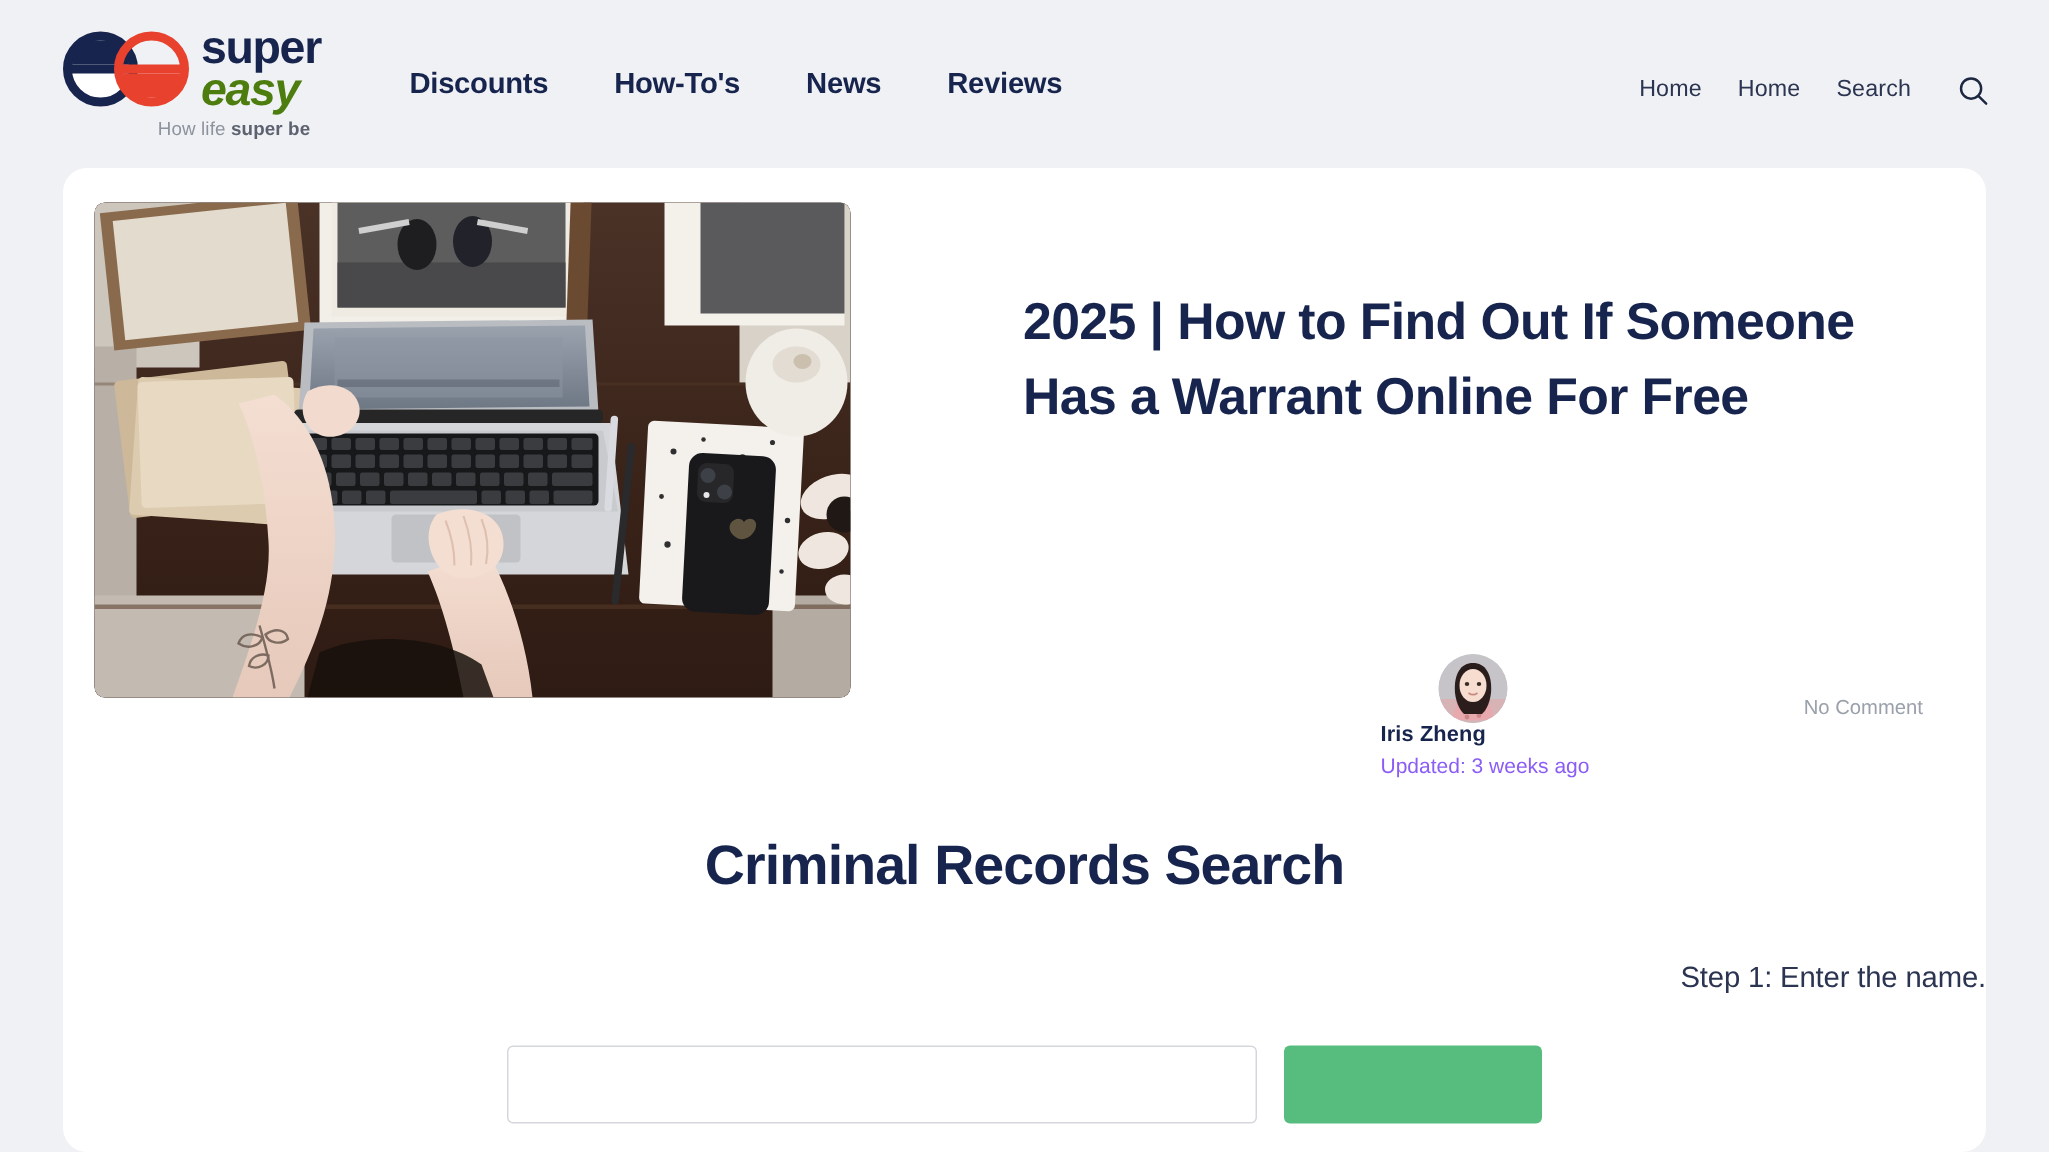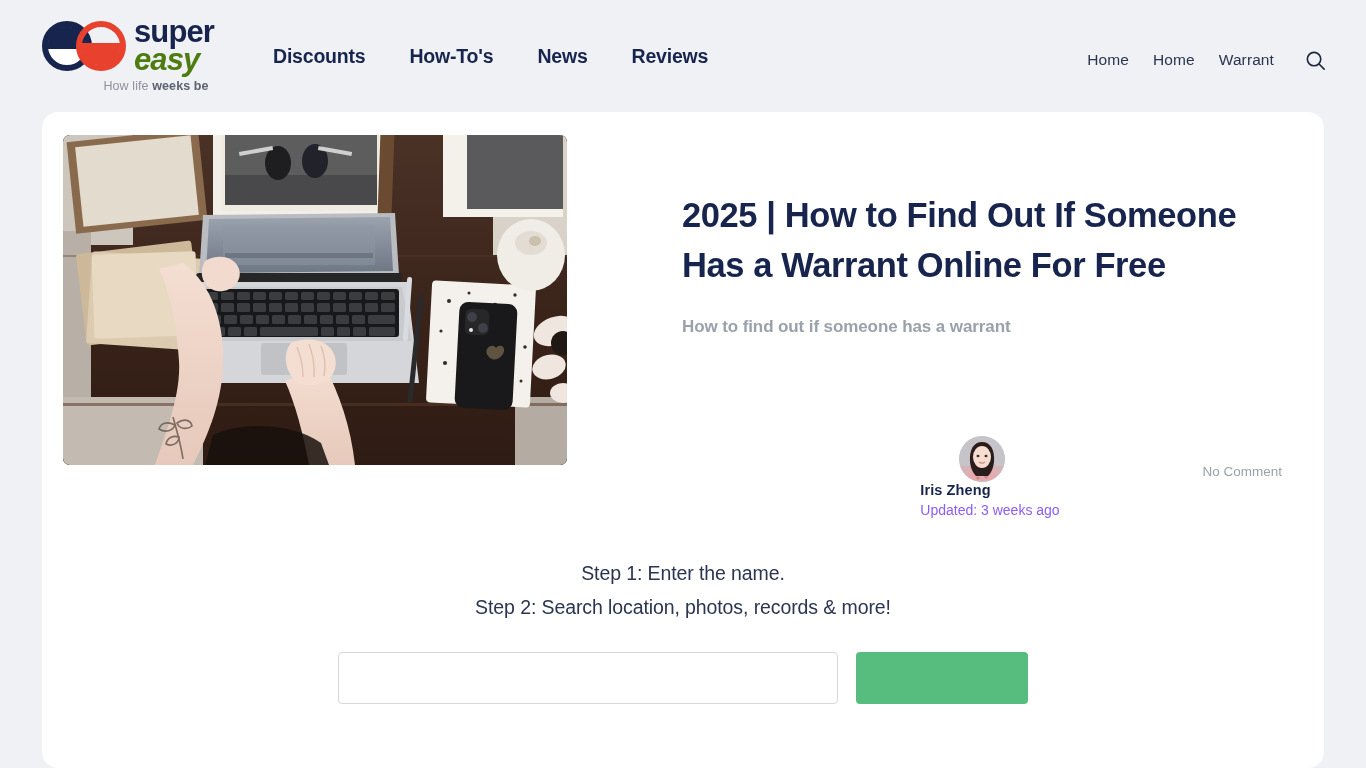--- a/index.html
+++ b/index.html
@@ -237,21 +237,22 @@
     margin-top: 92px;
     text-align: center;
   }
   .widget-title {
     font-size: 37px;
     font-weight: 700;
     color: #17244d;
     letter-spacing: -0.6px;
   }
   .widget-steps {
-    margin-top: 12px;
+    margin-top: 37px;
+    text-align: right;
   }
   .widget-step {
     font-size: 19.5px;
     line-height: 34px;
     color: #2b3451;
     letter-spacing: -0.1px;
   }
   .widget-form {
     margin-top: 28px;
     display: flex;
@@ -296,34 +297,34 @@
         <div class="bar navy"></div>
         <div class="ring red"></div>
         <div class="fill-red"></div>
         <div class="bar red"></div>
       </div>
       <div class="logo-word">
         <span class="w-super">super</span>
         <span class="w-easy">easy</span>
       </div>
     </div>
-    <div class="logo-tagline"><span>How life </span><b>weeks be</b></div>
+    <div class="logo-tagline"><span>How life </span><b>super be</b></div>
   </div>
 
   <nav class="main-nav">
     <a href="#">Discounts</a>
     <a href="#">How-To's</a>
     <a href="#">News</a>
     <a href="#">Reviews</a>
   </nav>
 
   <nav class="util-nav">
     <a href="#">Home</a>
     <a href="#">Home</a>
-    <a href="#">Warrant</a>
+    <a href="#">Search</a>
     <button class="search-btn">
       <svg viewBox="0 0 24 24" width="23" height="23" fill="none" stroke="#1d2741" stroke-width="1.7" stroke-linecap="round">
         <circle cx="10.5" cy="10.5" r="7"></circle>
         <line x1="15.7" y1="15.7" x2="21" y2="21"></line>
       </svg>
     </button>
   </nav>
 
 </header>
 
@@ -517,21 +518,20 @@
           <ellipse cx="492" cy="196" rx="22" ry="14" transform="rotate(-20 492 196)"></ellipse>
           <ellipse cx="486" cy="232" rx="17" ry="12" transform="rotate(-14 486 232)"></ellipse>
           <ellipse cx="500" cy="258" rx="13" ry="10"></ellipse>
         </g>
         <circle cx="500" cy="208" r="12" fill="#201815"></circle>
       </svg>
     </figure>
 
     <div class="article-head">
       <h1 class="article-title">2025 | How to Find Out If Someone Has a Warrant Online For Free</h1>
-      <p class="article-sub">How to find out if someone has a warrant</p>
     </div>
 
     <div class="byline">
       <div class="avatar">
         <svg viewBox="0 0 46 46">
           <defs>
             <clipPath id="avclip">
                 <circle cx="23" cy="23" r="23"></circle>
               </clipPath>
           </defs>
@@ -560,23 +560,23 @@
       <div class="byline-text">
         <div class="byline-name">Iris Zheng</div>
         <div class="byline-date">Updated: 3 weeks ago</div>
       </div>
       <div class="comment-count">No Comment</div>
     </div>
 
   </div>
 
   <section class="records-widget">
+    <h2 class="widget-title">Criminal Records Search</h2>
     <div class="widget-steps">
       <div class="widget-step">Step 1: Enter the name.</div>
-      <div class="widget-step">Step 2: Search location, photos, records &amp; more!</div>
     </div>
     <form class="widget-form">
       <input class="name-input" type="text" placeholder="" style="">
       <button class="search-submit" type="submit"></button>
     </form>
   </section>
 
 </main>
 
 </body></html>

